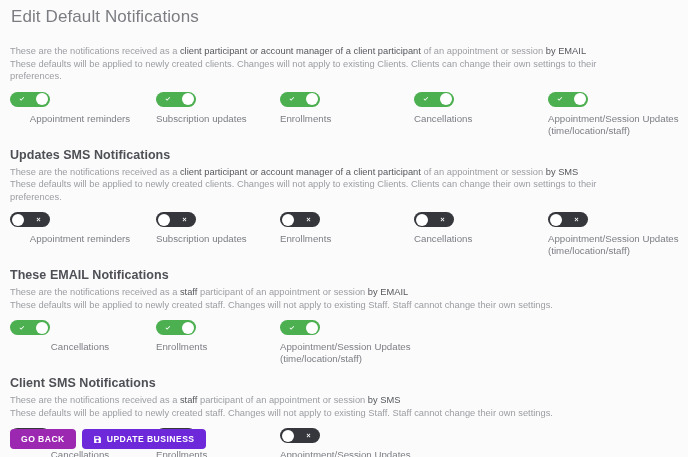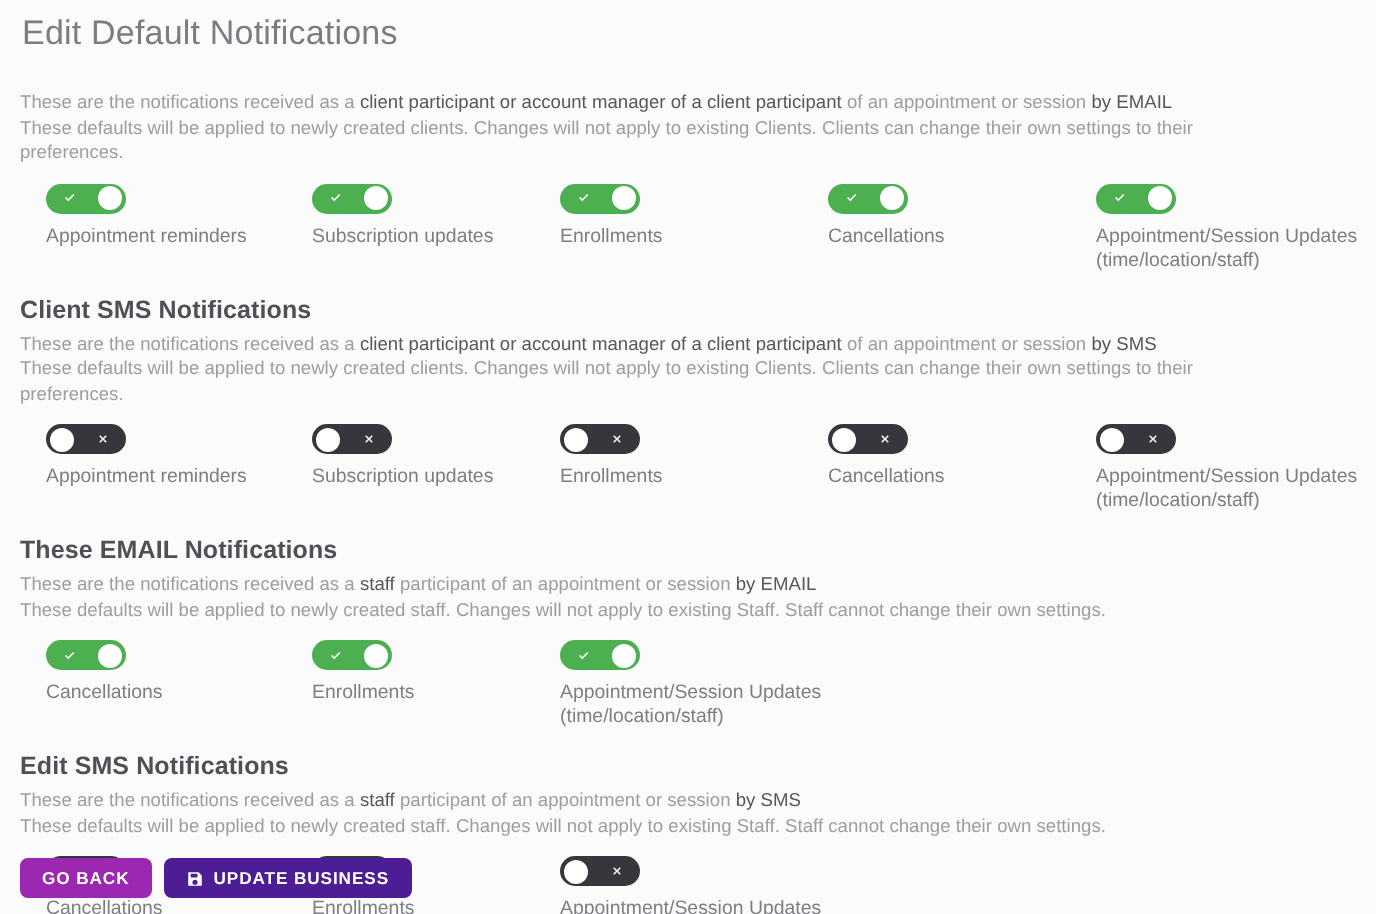--- a/index.html
+++ b/index.html
@@ -59,21 +59,21 @@
     position: relative;
     margin-top: 9px;
     height: 42px;
   }
 
   .toggle-cell {
     position: absolute;
     top: 0;
     width: 140px;
   }
-  .toggle-cell.c0 { left: 13px; }
+  .toggle-cell.c0 { left: 0px; text-align: center; }
   .toggle-cell.c1 { left: 146px; }
   .toggle-cell.c2 { left: 270px; }
   .toggle-cell.c3 { left: 404px; }
   .toggle-cell.c4 { left: 538px; }
   .toggle-cell.wide { width: 150px; }
 
   .switch {
     position: relative;
     width: 40px;
     height: 15px;
@@ -139,21 +139,21 @@
     letter-spacing: .45px;
     color: #ffffff;
     height: 20px;
     padding: 0 11px;
     display: inline-flex;
     align-items: center;
     gap: 5px;
     cursor: pointer;
   }
   .btn-back   { background: #9c27b0; }
-  .btn-update { background: #4c1d95; justify-content: center; }
+  .btn-update { background: #6d28d9; justify-content: center; }
 
   .btn-icon { display: inline-flex; align-items: center; }
 </style>
 </head>
 <body>
 
 <div class="page">
 
   <h1 class="page-title">Edit Default Notifications</h1>
 
@@ -213,21 +213,21 @@
                   <path fill="#ffffff" d="M6.2 11.3L3 8.1l1.2-1.2 2 2 5-5L12.4 5z"></path>
                 </svg>
               </span>
               <span class="knob"></span>
             </span>
             <div class="toggle-label"><span>Appointment/Session Updates</span><span class="sub">(time/location/staff)</span></div>
           </div>
         </div>
       </div>
       <div class="section">
-        <div class="section-title">Client SMS Notifications</div>
+        <div class="section-title">Updates SMS Notifications</div>
         <div class="section-desc"><span>These are the notifications received as a </span><b>client participant or account manager of a client participant</b><span> of an appointment or session </span><b>by SMS</b></div>
         <div class="section-desc">These defaults will be applied to newly created clients. Changes will not apply to existing Clients. Clients can change their own settings to their preferences.</div>
         <div class="toggle-row">
           <div class="toggle-cell c0">
             <span class="switch off">
               <span class="glyph">
                 <svg width="7" height="7" viewBox="0 0 16 16" aria-hidden="true">
                   <path fill="#ffffff" d="M12.3 4.9l-1.2-1.2L8 6.8 4.9 3.7 3.7 4.9 6.8 8l-3.1 3.1 1.2 1.2L8 9.2l3.1 3.1 1.2-1.2L9.2 8z"></path>
                 </svg>
               </span>
@@ -315,21 +315,21 @@
                   <path fill="#ffffff" d="M6.2 11.3L3 8.1l1.2-1.2 2 2 5-5L12.4 5z"></path>
                 </svg>
               </span>
               <span class="knob"></span>
             </span>
             <div class="toggle-label"><span>Appointment/Session Updates</span><span class="sub">(time/location/staff)</span></div>
           </div>
         </div>
       </div>
       <div class="section">
-        <div class="section-title">Edit SMS Notifications</div>
+        <div class="section-title">Client SMS Notifications</div>
         <div class="section-desc"><span>These are the notifications received as a </span><b>staff</b><span> participant of an appointment or session </span><b>by SMS</b></div>
         <div class="section-desc">These defaults will be applied to newly created staff. Changes will not apply to existing Staff. Staff cannot change their own settings.</div>
         <div class="toggle-row">
           <div class="toggle-cell c0">
             <span class="switch off">
               <span class="glyph">
                 <svg width="7" height="7" viewBox="0 0 16 16" aria-hidden="true">
                   <path fill="#ffffff" d="M12.3 4.9l-1.2-1.2L8 6.8 4.9 3.7 3.7 4.9 6.8 8l-3.1 3.1 1.2 1.2L8 9.2l3.1 3.1 1.2-1.2L9.2 8z"></path>
                 </svg>
               </span>

